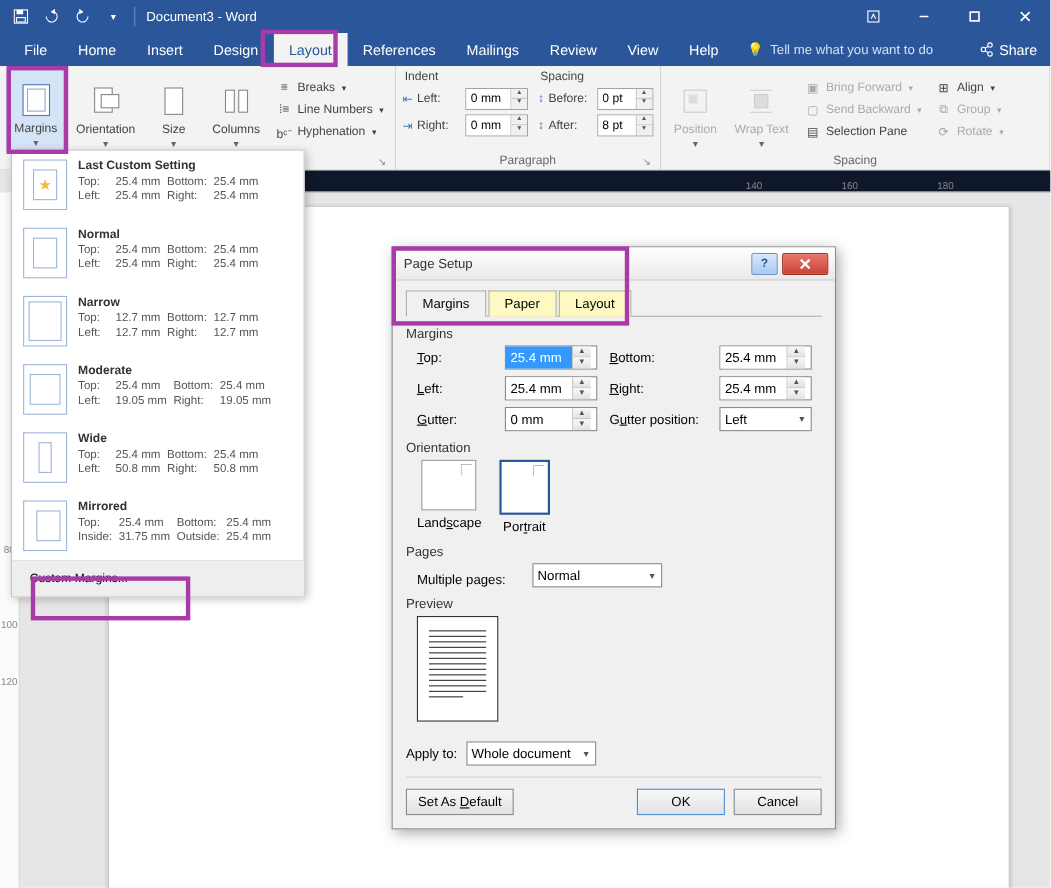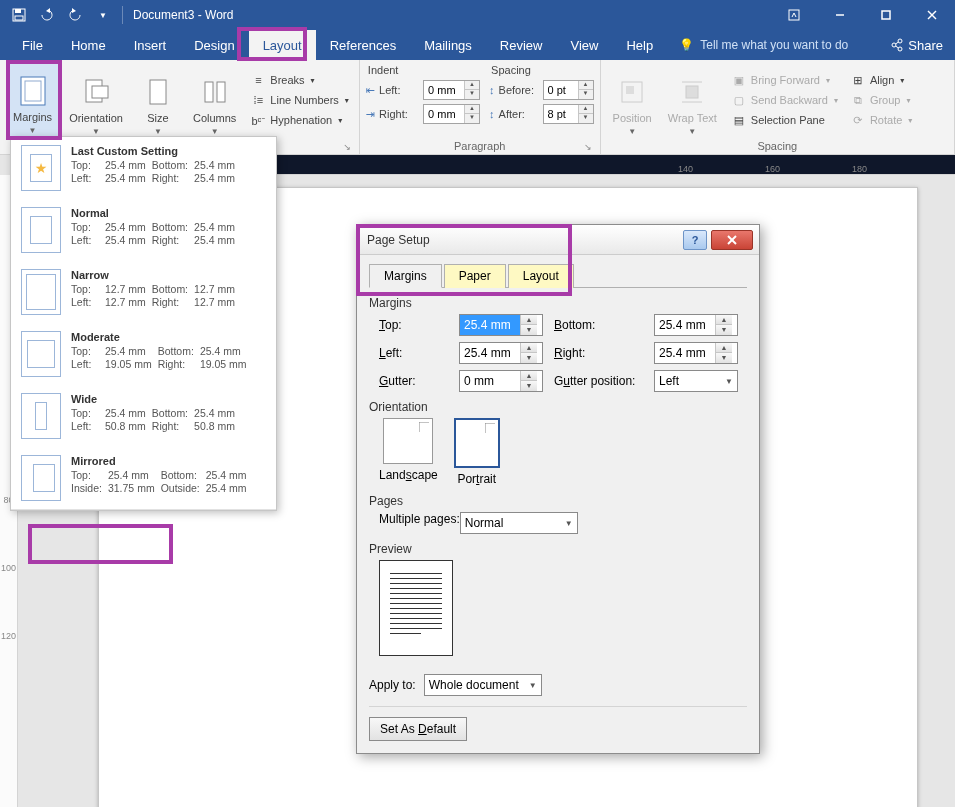--- a/index.html
+++ b/index.html
@@ -108,21 +108,21 @@
 .dlg-select.wide { width: 118px; }
 
 .orient-box { display: flex; gap: 16px; padding-left: 10px; margin-top: 4px; }
 .orient-opt { display: flex; flex-direction: column; align-items: center; cursor: pointer; }
 .orient-thumb { width: 46px; height: 50px; border: 1px solid #999; background: #fff; display:flex; align-items:flex-start; justify-content:flex-end; padding:3px; }
 .orient-thumb.landscape { width: 50px; height: 46px; }
 .orient-opt.active .orient-thumb { border: 2px solid #2b579a; }
 .orient-label { font-size: 12px; margin-top: 4px; }
 .orient-label .u { text-decoration: underline; }
 
-.pages-row { display: flex; align-items: flex-start; padding-left: 10px; margin-top: 4px; }
+.pages-row { display: flex; align-items: flex-end; gap: 24px; padding-left: 10px; margin-top: 4px; }
 
 .preview-box { padding-left: 10px; margin-top: 4px; }
 .preview-page { width: 74px; height: 96px; border: 1px solid #333; background: #fff; padding: 12px 10px; display: flex; flex-direction: column; gap: 4px; }
 .preview-line { height: 1px; background: #333; }
 
 .apply-row { display: flex; align-items: center; gap: 8px; margin-top: 18px; }
 
 .dlg-buttons { display: flex; justify-content: space-between; align-items: center; margin-top: 10px; padding-top: 10px; border-top: 1px solid #d4d4d4; }
 .dlg-btn { min-width: 80px; height: 24px; border: 1px solid #8a8a8a; background: linear-gradient(#f8f8f8,#e2e2e2); font-size: 12px; cursor: pointer; padding: 0 10px; }
 .dlg-btn.primary { border: 1px solid #4a8ed6; }
@@ -390,21 +390,21 @@
 
 <div class="ruler-area" style="height:652px;position:relative;">
   <div class="ruler-h">
     <span style="margin-left:380px;">140</span>
     <span style="margin-left:70px;">160</span>
     <span style="margin-left:70px;">180</span>
   </div>
   <div class="ruler-v">
     <span>80</span>
     <span style="margin-top:56px;">100</span>
-    <span style="margin-top:56px;">120</span>
+    <span style="margin-top:40px;">120</span>
   </div>
   <div class="doc-canvas">
     <div class="doc-page"></div>
   </div>
 </div>
 
 <div class="margins-dropdown">
   <div id="md-list">
       <div class="md-item">
         <div class="md-thumb last"></div>
@@ -497,20 +497,21 @@
             <span>25.4 mm</span>
             <span>Inside:</span>
             <span>31.75 mm</span>
             <span>Outside:</span>
             <span>25.4 mm</span>
           </div>
         </div>
       </div>
     </div>
   <div class="md-sep"></div>
+  <div class="md-custom">Custom Margins...</div>
 </div>
 
 <div class="dialog">
   <div class="dlg-titlebar">
     <div class="dlg-title">Page Setup</div>
     <div class="dlg-help">?</div>
     <div class="dlg-close">
         <svg width="12" height="12">
           <line x1="2" y1="2" x2="10" y2="10" stroke-width="2"></line>
           <line x1="10" y1="2" x2="2" y2="10" stroke-width="2"></line>
@@ -634,20 +635,24 @@
     <div class="apply-row">
       <div>Appl<span class="u">y</span> to:</div>
       <div class="dlg-select wide">
           <span class="dlg-select-text">Whole document</span>
           <span class="dlg-select-arrow">▼</span>
         </div>
     </div>
 
     <div class="dlg-buttons">
       <button class="dlg-btn">Set As <u>D</u>efault</button>
+      <div class="dlg-buttons-right">
+        <button class="dlg-btn primary">OK</button>
+        <button class="dlg-btn">Cancel</button>
+      </div>
     </div>
   </div>
 </div>
 
 <div class="hl" style="left:237px; top:27px; width:70px; height:34px;"></div>
 <div class="hl" style="left:6px; top:60px; width:56px; height:80px;"></div>
 <div class="hl" style="left:28px; top:524px; width:145px; height:40px;"></div>
 <div class="hl" style="left:356px; top:224px; width:216px; height:72px;"></div>
 
 </body></html>

